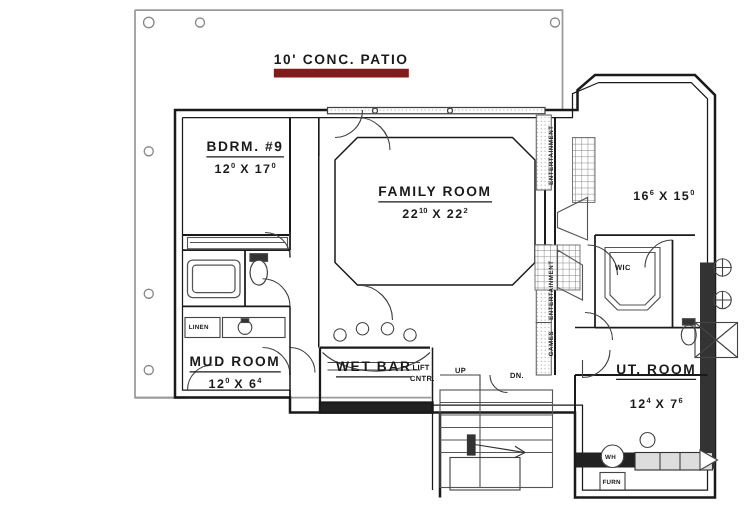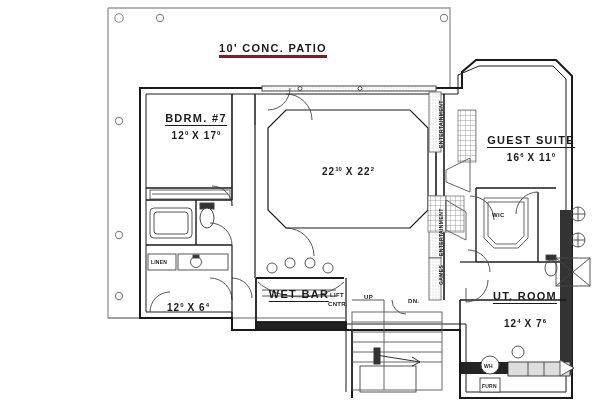--- a/index.html
+++ b/index.html
@@ -42,21 +42,21 @@
   }
   .room-dim sup {
     font-size: 6px;
     vertical-align: super;
     letter-spacing: 0;
   }
   .patio-lbl {
     font-size: 11px;
     font-weight: 700;
     letter-spacing: 1.3px;
-    border-bottom: 3px solid #7f1d1d;
+    border-bottom: 7px solid #7f1d1d;
     padding-bottom: 1px;
   }
   .tiny {
     font-size: 5px;
     font-weight: 700;
     letter-spacing: 0.2px;
   }
   .tiny-2 {
     font-size: 6px;
     font-weight: 700;
@@ -336,40 +336,41 @@
     <g fill="none" stroke="#1a1a1a" stroke-width="1.2">
       <path d="M232 245 V318"></path>
       <path d="M346 278 V330"></path>
       <path d="M255 94 V278"></path>
       <path d="M460 262 H476"></path>
     </g>
   </svg>
 
   <div class="lbl patio-lbl centered" style="left:273px; top:42px;">10' CONC. PATIO</div>
 
-  <div class="lbl room-name centered" style="left:196px; top:112px;">BDRM. #7</div>
+  <div class="lbl room-name centered" style="left:196px; top:112px;">BDRM. #9</div>
   <div class="lbl room-dim centered" style="left:196px; top:130px;">
     <span>12</span><sup>0</sup>
     <span>X</span>
     <span>17</span><sup>0</sup>
   </div>
 
+  <div class="lbl room-name centered" style="left:348px; top:148px;">FAMILY  ROOM</div>
   <div class="lbl room-dim centered" style="left:348px; top:166px;">
     <span>22</span><sup>10</sup>
     <span>X</span>
     <span>22</span><sup>2</sup>
   </div>
 
-  <div class="lbl room-name centered" style="left:531px; top:134px;">GUEST  SUITE</div>
   <div class="lbl room-dim centered" style="left:531px; top:152px;">
     <span>16</span><sup>6</sup>
     <span>X</span>
-    <span>11</span><sup>0</sup>
-  </div>
-
+    <span>15</span><sup>0</sup>
+  </div>
+
+  <div class="lbl room-name centered" style="left:188px; top:284px;">MUD  ROOM</div>
   <div class="lbl room-dim centered" style="left:188px; top:302px;">
     <span>12</span><sup>0</sup>
     <span>X</span>
     <span>6</span><sup>4</sup>
   </div>
 
   <div class="lbl room-name centered" style="left:525px; top:290px;">UT.  ROOM</div>
   <div class="lbl room-dim centered" style="left:525px; top:318px;">
     <span>12</span><sup>4</sup>
     <span>X</span>

